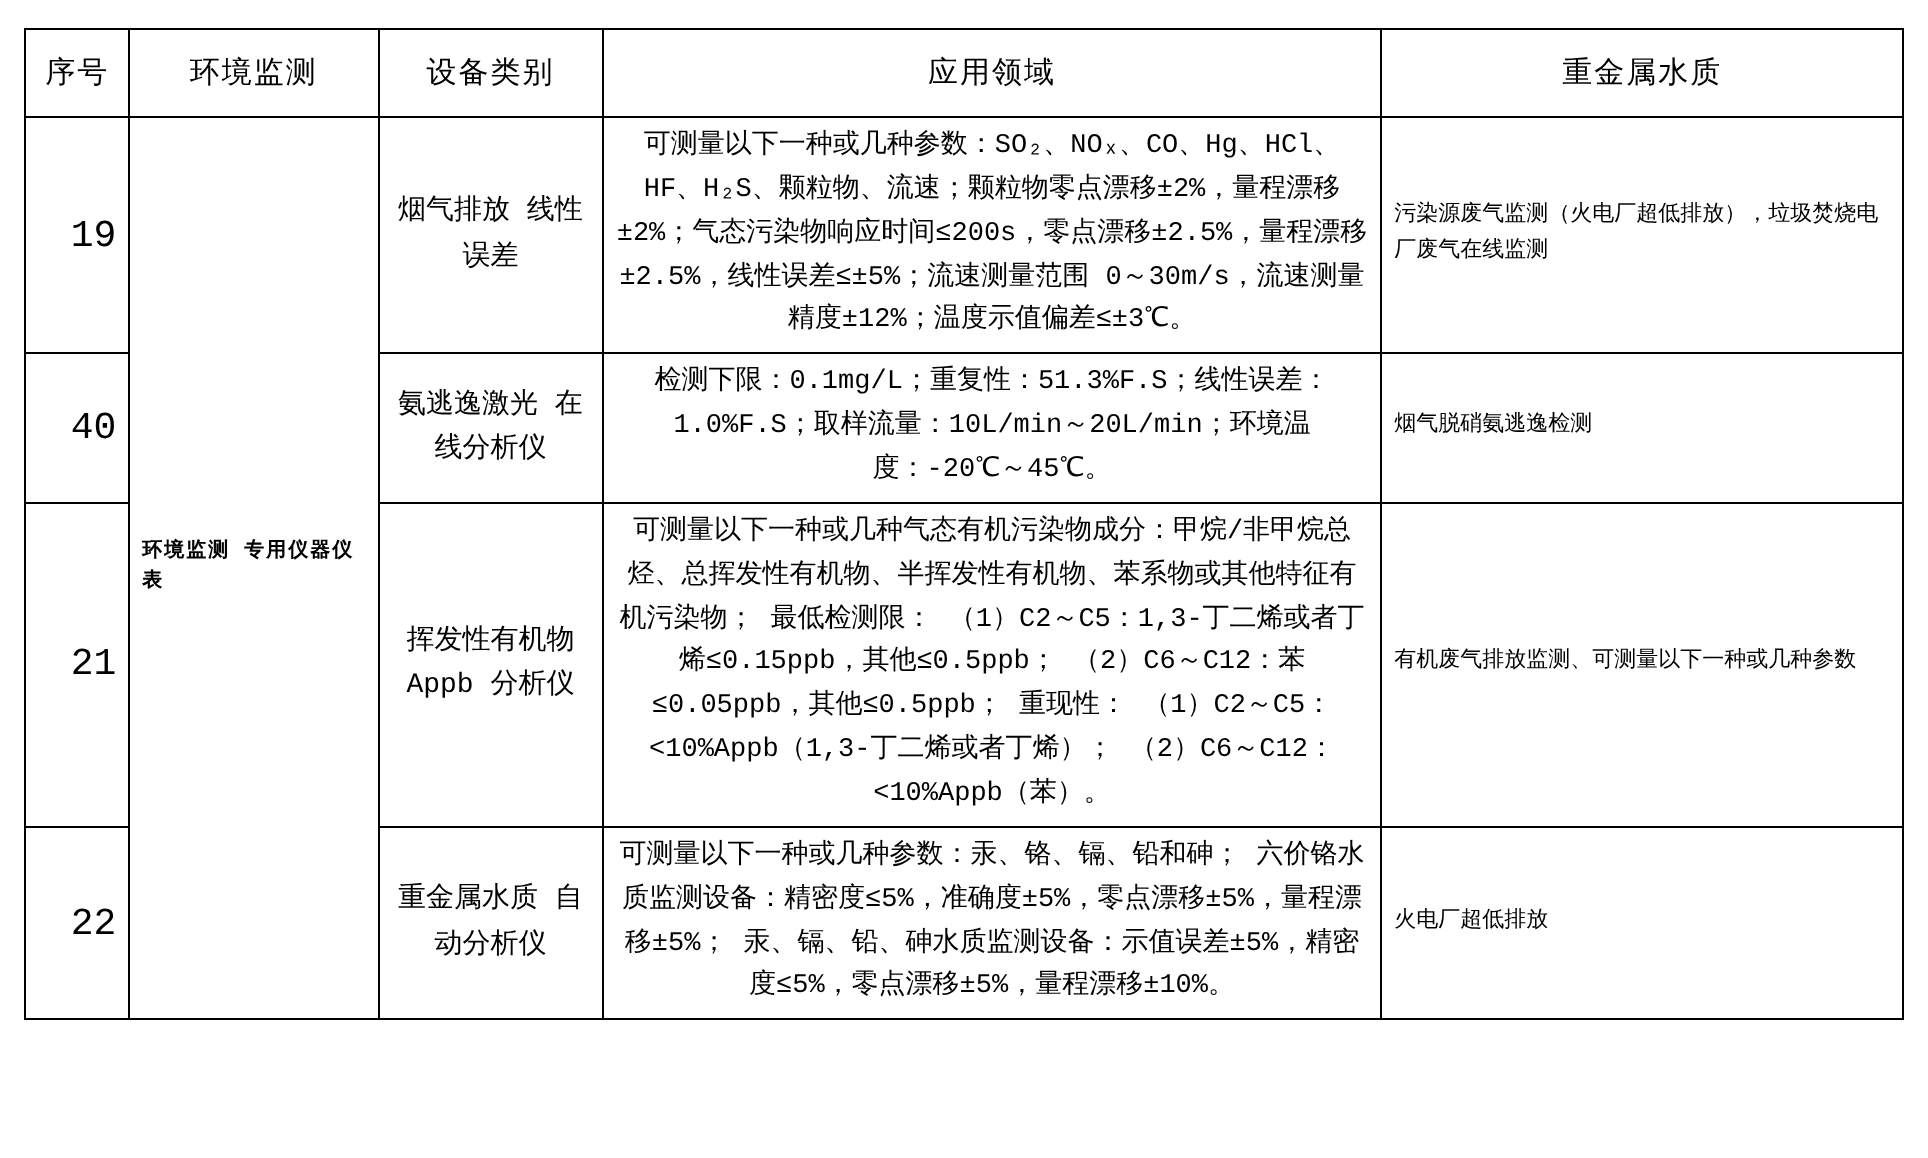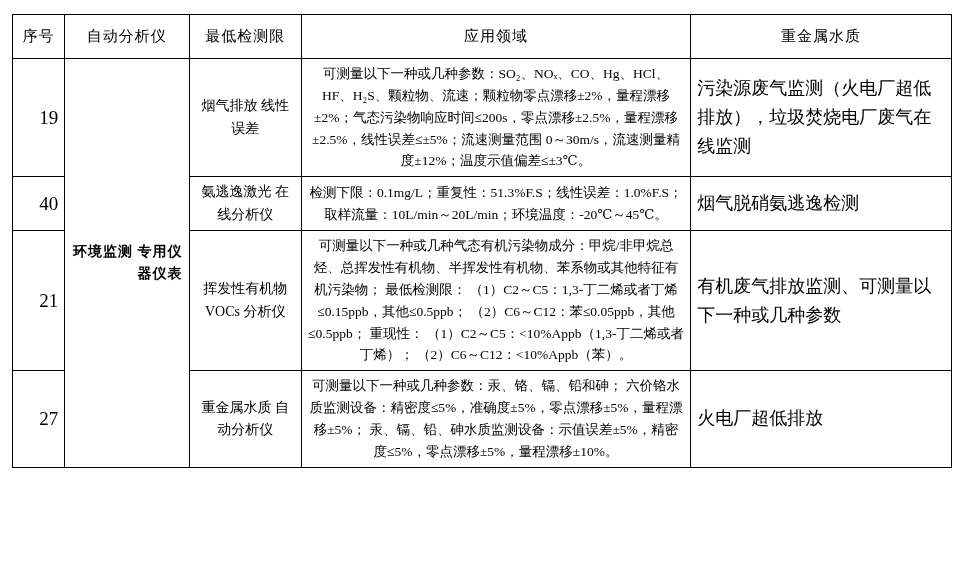--- a/index.html
+++ b/index.html
@@ -13,20 +13,21 @@
     font-family: "Liberation Serif", "DejaVu Serif", serif;
     color: #000000;
     overflow: hidden;
   }
   .page {
     width: 833px;
     height: 579px;
     box-sizing: border-box;
     padding: 14px 12px 14px 12px;
     background: #ffffff;
+    font-family: Liberation Mono, monospace;
   }
   table.spec-table {
     border-collapse: collapse;
     width: 940px;
     table-layout: fixed;
     border: 1px solid #000;
   }
   table.spec-table th,
   table.spec-table td {
     border: 1px solid #000;
@@ -45,59 +46,59 @@
   .col-cat     { width: 124px; }
   .col-name    { width: 112px; }
   .col-param   { width: 388px; }
   .col-field   { width: 260px; }
 
   td.cell-no {
     text-align: right;
     font-size: 19px;
   }
   td.cell-cat {
-    text-align: right;
-    font-size: 14px;
+    text-align: left;
+    font-size: 10px;
     line-height: 1.55;
     letter-spacing: 1px;
     font-weight: 600;
   }
   td.cell-name {
     text-align: center;
     font-size: 14px;
     line-height: 1.6;
   }
   td.cell-param {
     text-align: center;
     font-size: 13.5px;
     line-height: 1.62;
   }
   td.cell-field {
     text-align: left;
-    font-size: 18px;
+    font-size: 11px;
     line-height: 1.62;
   }
 </style>
 </head>
 <body>
 
 <div class="page">
   <table class="spec-table">
     <colgroup>
       <col class="col-no">
       <col class="col-cat">
       <col class="col-name">
       <col class="col-param">
       <col class="col-field">
     </colgroup>
     <thead>
       <tr>
         <th>序号</th>
-        <th>自动分析仪</th>
-        <th>最低检测限</th>
+        <th>环境监测</th>
+        <th>设备类别</th>
         <th>应用领域</th>
         <th>重金属水质</th>
       </tr>
     </thead>
     <tbody>
       <tr>
         <td class="cell-no">19</td>
         <td class="cell-cat" rowspan="4">环境监测
 专用仪器仪表</td>
         <td class="cell-name">烟气排放
@@ -108,32 +109,32 @@
       <tr>
         <td class="cell-no">40</td>
         <td class="cell-name">氨逃逸激光
 在线分析仪</td>
         <td class="cell-param">检测下限：0.1mg/L；重复性：51.3%F.S；线性误差：1.0%F.S；取样流量：10L/min～20L/min；环境温度：-20℃～45℃。</td>
         <td class="cell-field">烟气脱硝氨逃逸检测</td>
       </tr>
       <tr>
         <td class="cell-no">21</td>
         <td class="cell-name">挥发性有机物
-VOCs 分析仪</td>
+Appb 分析仪</td>
         <td class="cell-param">可测量以下一种或几种气态有机污染物成分：甲烷/非甲烷总烃、总挥发性有机物、半挥发性有机物、苯系物或其他特征有机污染物；
 最低检测限：
 （1）C2～C5：1,3-丁二烯或者丁烯≤0.15ppb，其他≤0.5ppb；
 （2）C6～C12：苯≤0.05ppb，其他≤0.5ppb；
 重现性：
 （1）C2～C5：&lt;10%Appb（1,3-丁二烯或者丁烯）；
 （2）C6～C12：&lt;10%Appb（苯）。</td>
         <td class="cell-field">有机废气排放监测、可测量以下一种或几种参数</td>
       </tr>
       <tr>
-        <td class="cell-no">27</td>
+        <td class="cell-no">22</td>
         <td class="cell-name">重金属水质
 自动分析仪</td>
         <td class="cell-param">可测量以下一种或几种参数：汞、铬、镉、铅和砷；
 六价铬水质监测设备：精密度≤5%，准确度±5%，零点漂移±5%，量程漂移±5%；
 汞、镉、铅、砷水质监测设备：示值误差±5%，精密度≤5%，零点漂移±5%，量程漂移±10%。</td>
         <td class="cell-field">火电厂超低排放</td>
       </tr>
     </tbody>
   </table>
 </div>

